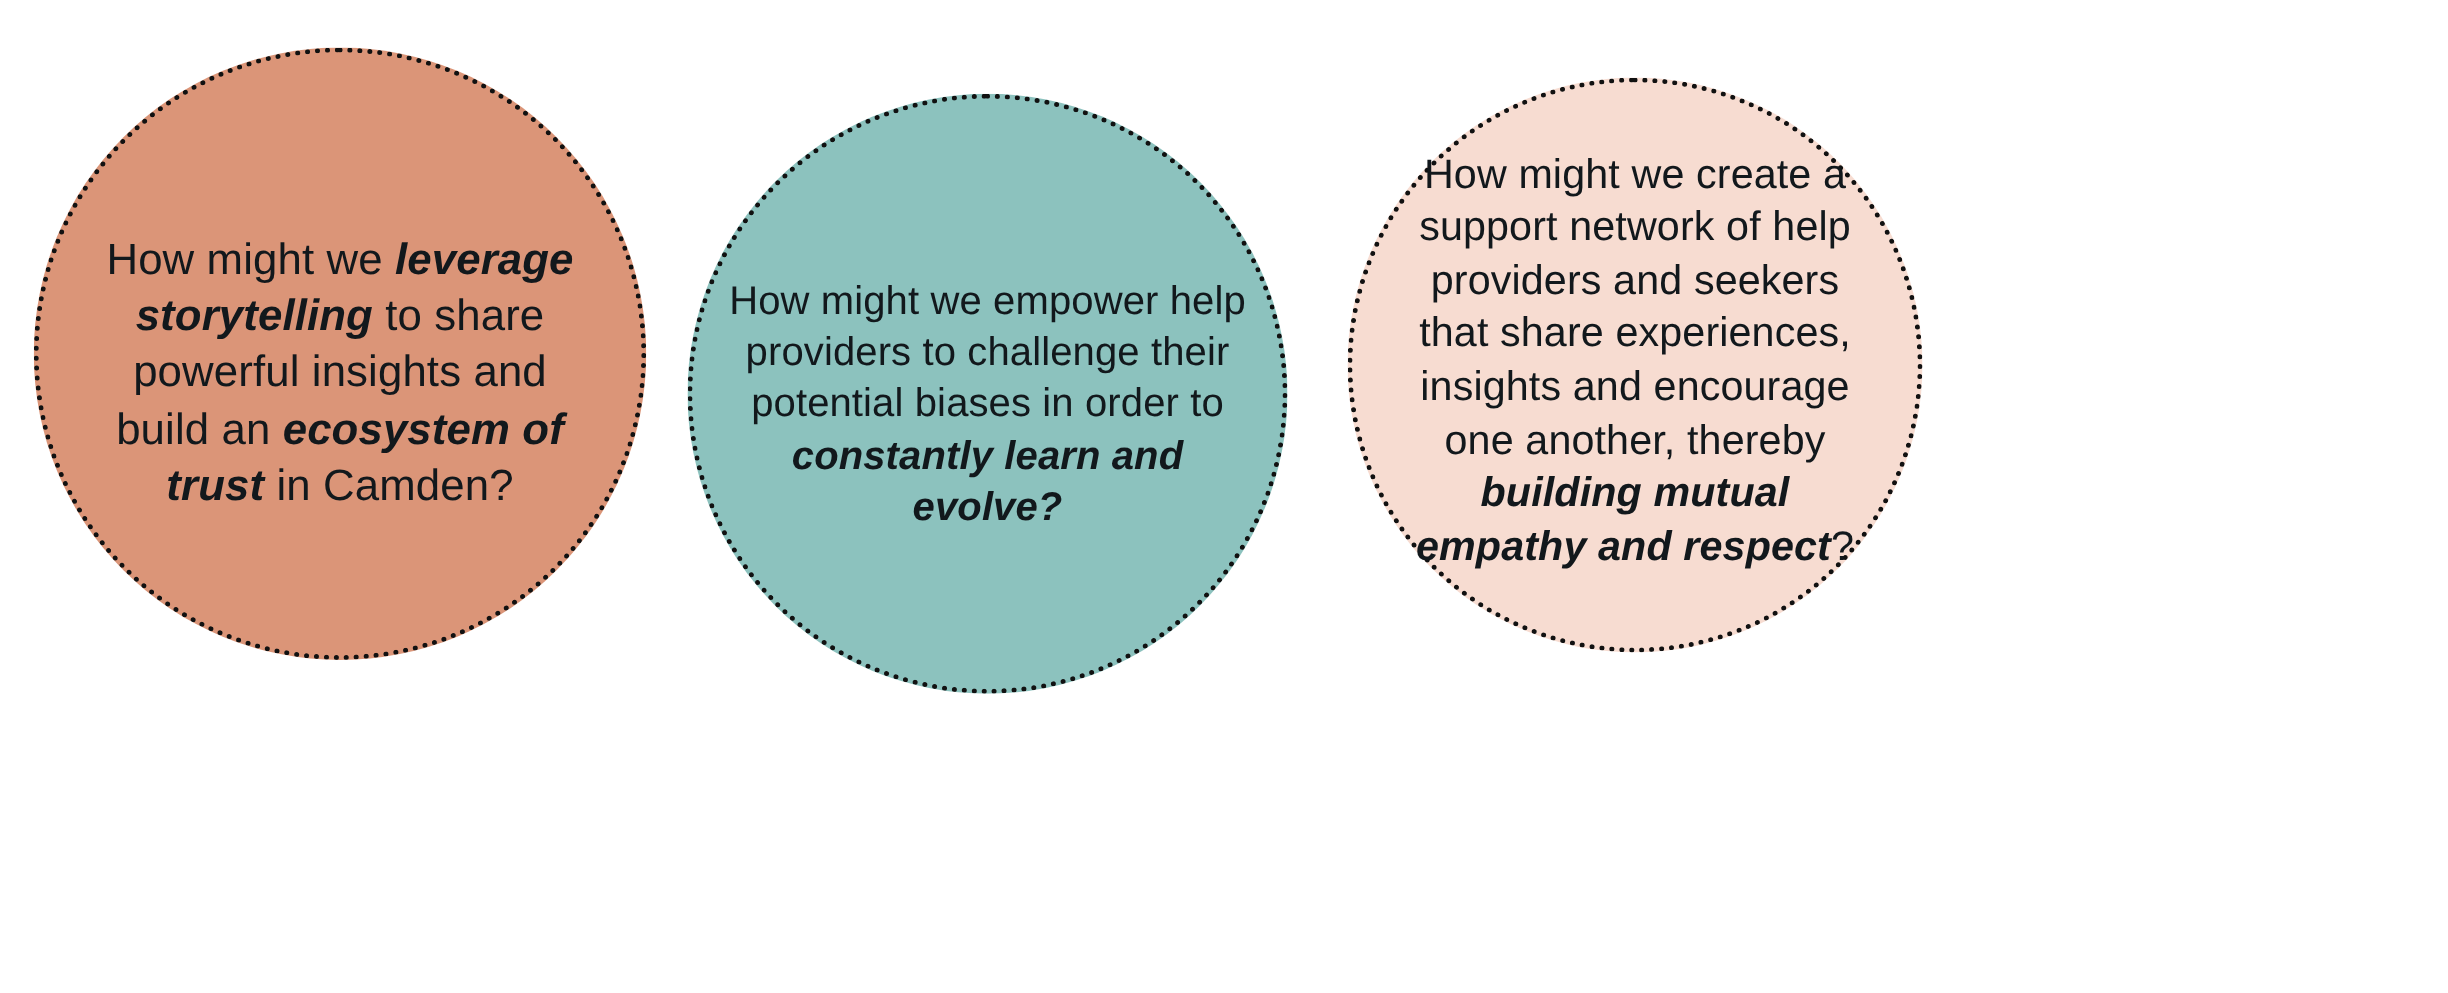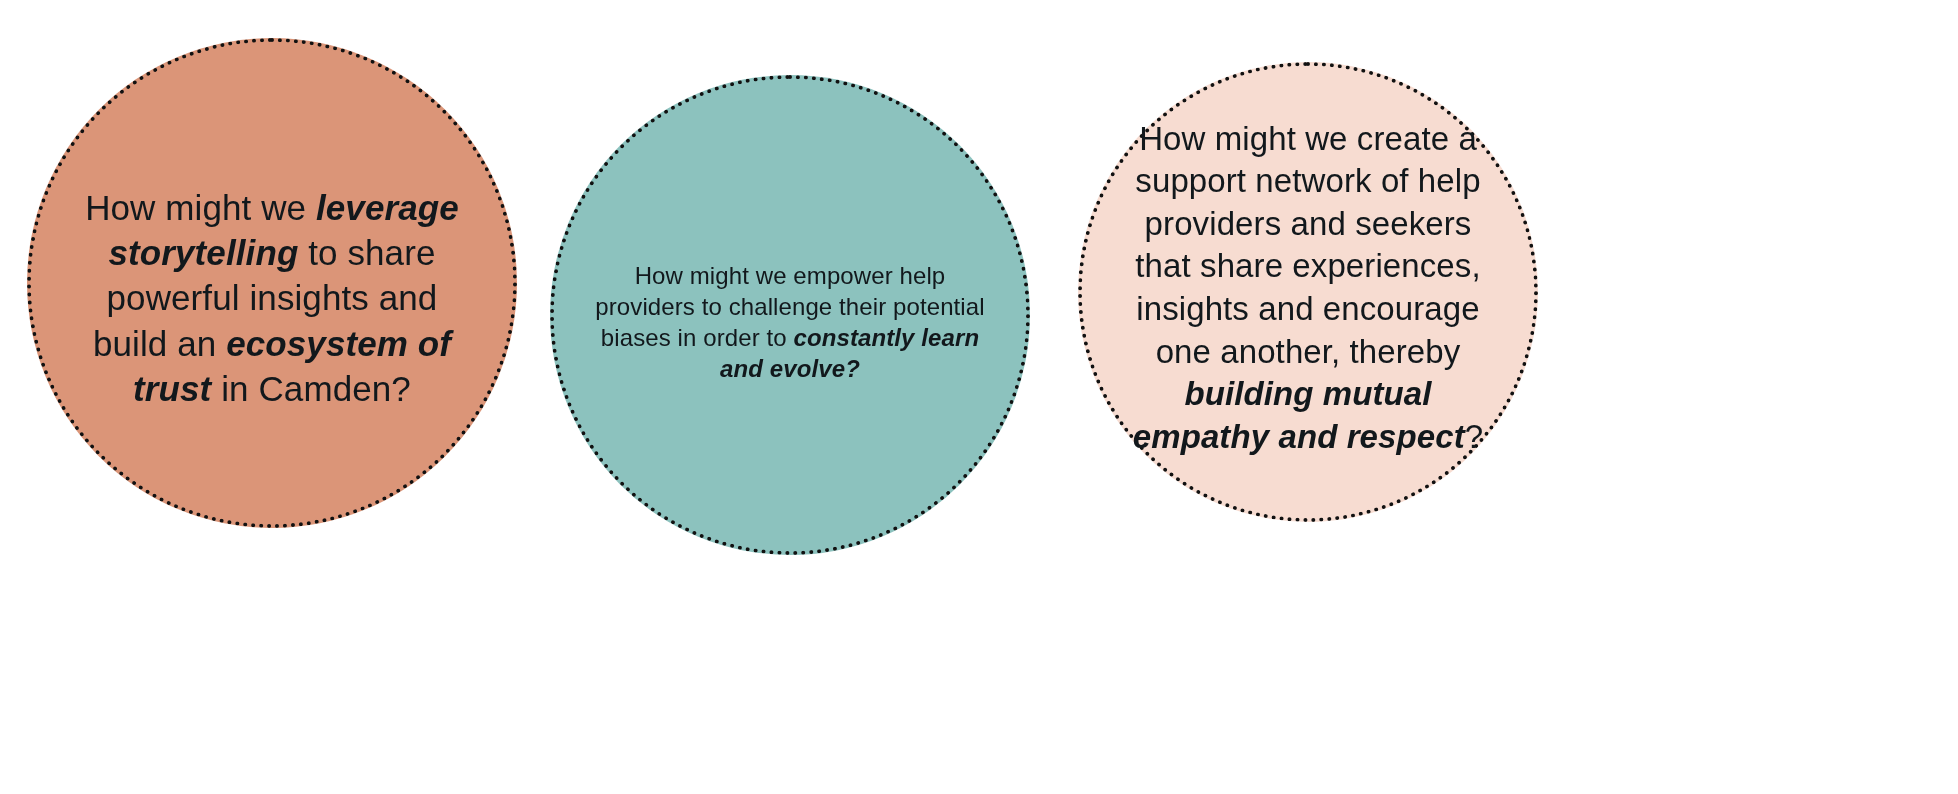--- a/index.html
+++ b/index.html
@@ -65,21 +65,21 @@
 
   
   #circle-2 {
     left: 550px;
     top: 75px;
     width: 480px;
     height: 480px;
     background: #8CC2BE;
   }
   #circle-2 .hmw-text {
-    font-size: 24px;
+    font-size: 32px;
     width: 415px;
     transform: translateY(8px);
   }
 
   
   #circle-3 {
     left: 1078px;
     top: 62px;
     width: 460px;
     height: 460px;

